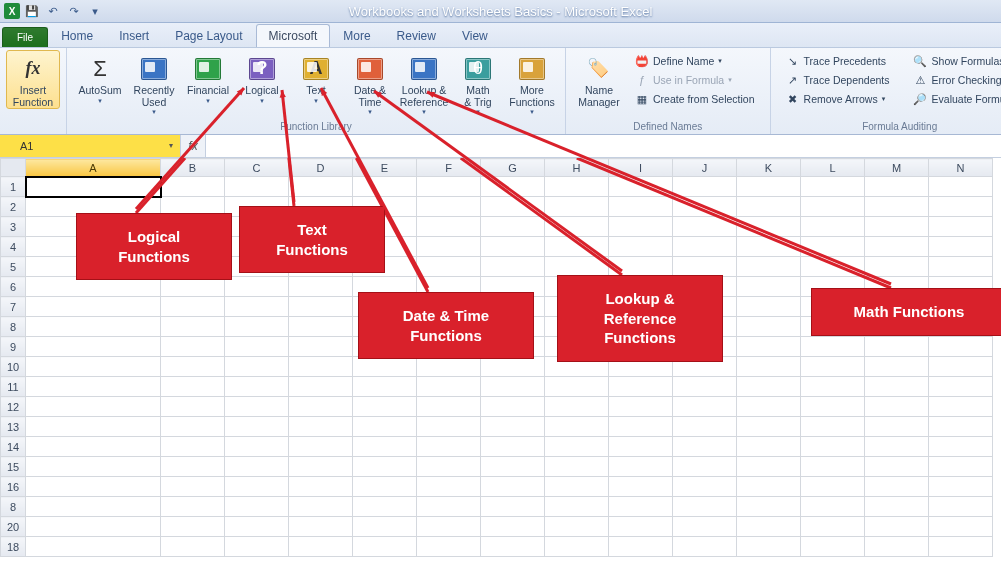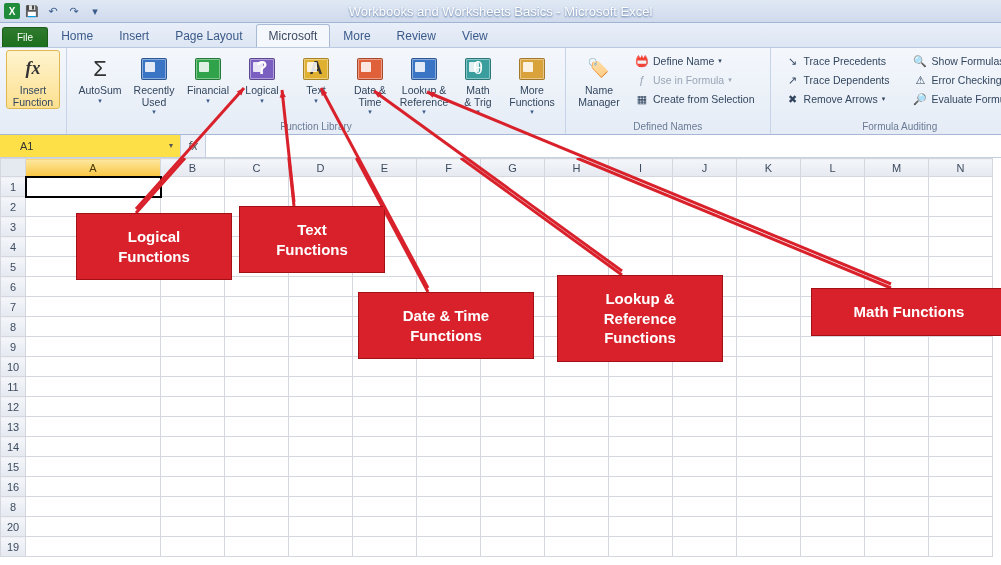--- a/index.html
+++ b/index.html
@@ -760,21 +760,21 @@
           <td></td>
           <td></td>
           <td></td>
           <td></td>
           <td></td>
           <td></td>
           <td></td>
           <td></td>
         </tr>
         <tr>
-          <th>19</th>
+          <th>18</th>
           <td></td>
           <td></td>
           <td></td>
           <td></td>
           <td></td>
           <td></td>
           <td></td>
           <td></td>
           <td></td>
           <td></td>

